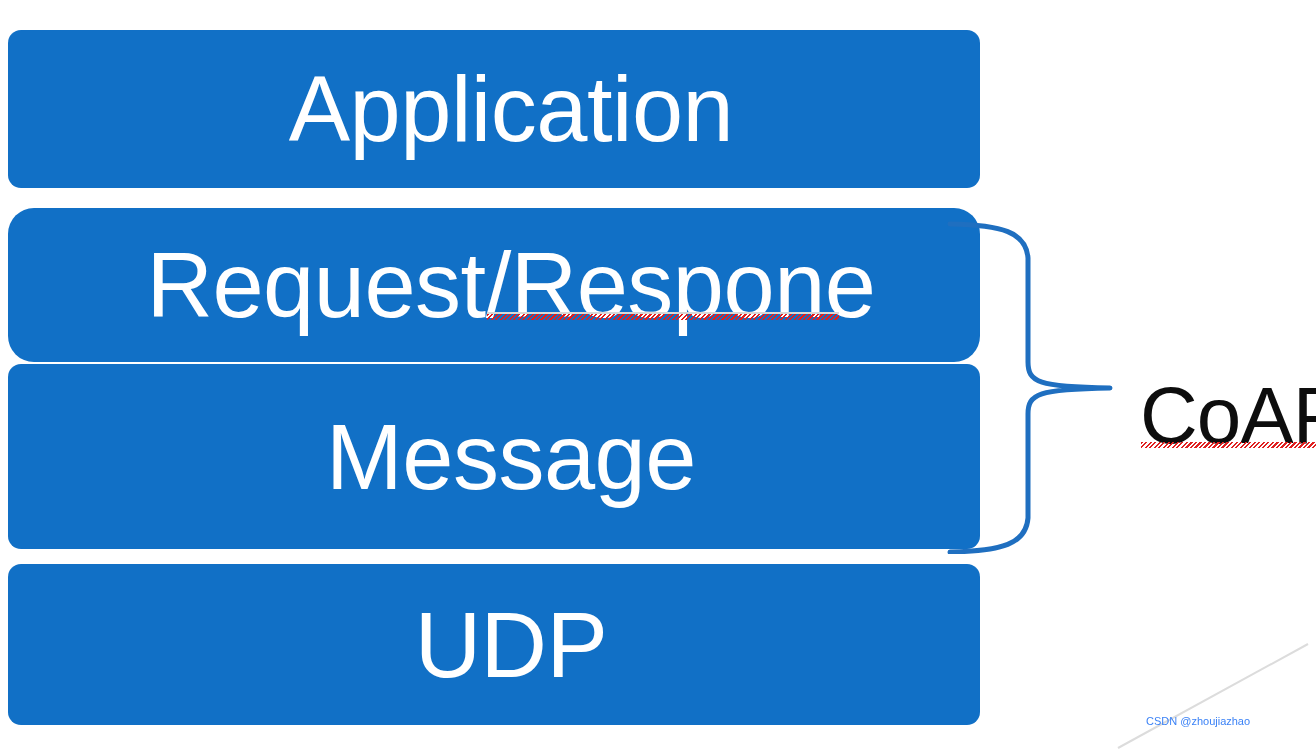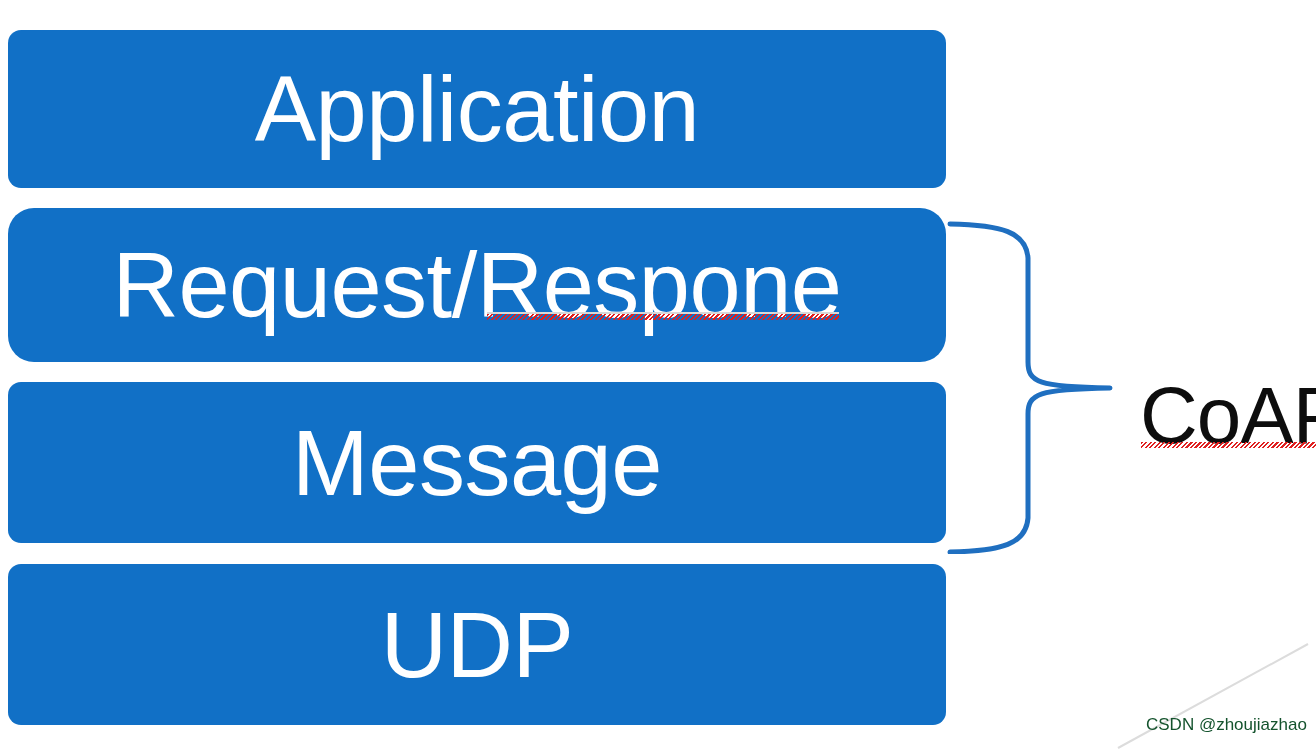--- a/index.html
+++ b/index.html
@@ -21,36 +21,37 @@
   
   .layer-box {
     position: absolute;
     left: 8px;
     width: 938px;
     background: #1170C6;
     border-radius: 13px;
     display: flex;
     align-items: center;
     justify-content: center;
+    padding-left: 34px;
   }
   .layer-label {
     color: #FFFFFF;
     font-family: "Liberation Sans", sans-serif;
     font-size: 92px;
     font-weight: 400;
     line-height: 1;
     letter-spacing: -0.5px;
     white-space: nowrap;
     position: relative;
     display: inline-block;
   }
 
   #box-application { top: 30px;  height: 158px; }
   #box-request     { top: 208px; height: 154px; border-radius: 26px; }
-  #box-message     { top: 382px; height: 161px; }
+  #box-message     { top: 364px; height: 185px; }
   #box-udp         { top: 564px; height: 161px; }
 
   
   .squiggle {
     position: absolute;
     height: 6px;
     background-image:
       repeating-linear-gradient(135deg,
         #e02020 0px, #e02020 1.6px,
         rgba(224,32,32,0) 1.6px, rgba(224,32,32,0) 3.2px);
@@ -108,23 +109,23 @@
     position: absolute;
     left: 0;
     top: 0;
     width: 100%;
     height: 100%;
   }
   #watermark-text {
     position: absolute;
     left: 36px;
     top: 75px;
-    color: #14532d;
+    color: #3b82f6;
     font-family: "Liberation Sans", sans-serif;
-    font-size: 17px;
+    font-size: 11px;
     font-weight: 400;
     white-space: nowrap;
   }
 </style>
 </head>
 <body>
 
 <div id="canvas">
 
   <div class="layer-box" id="box-application">

